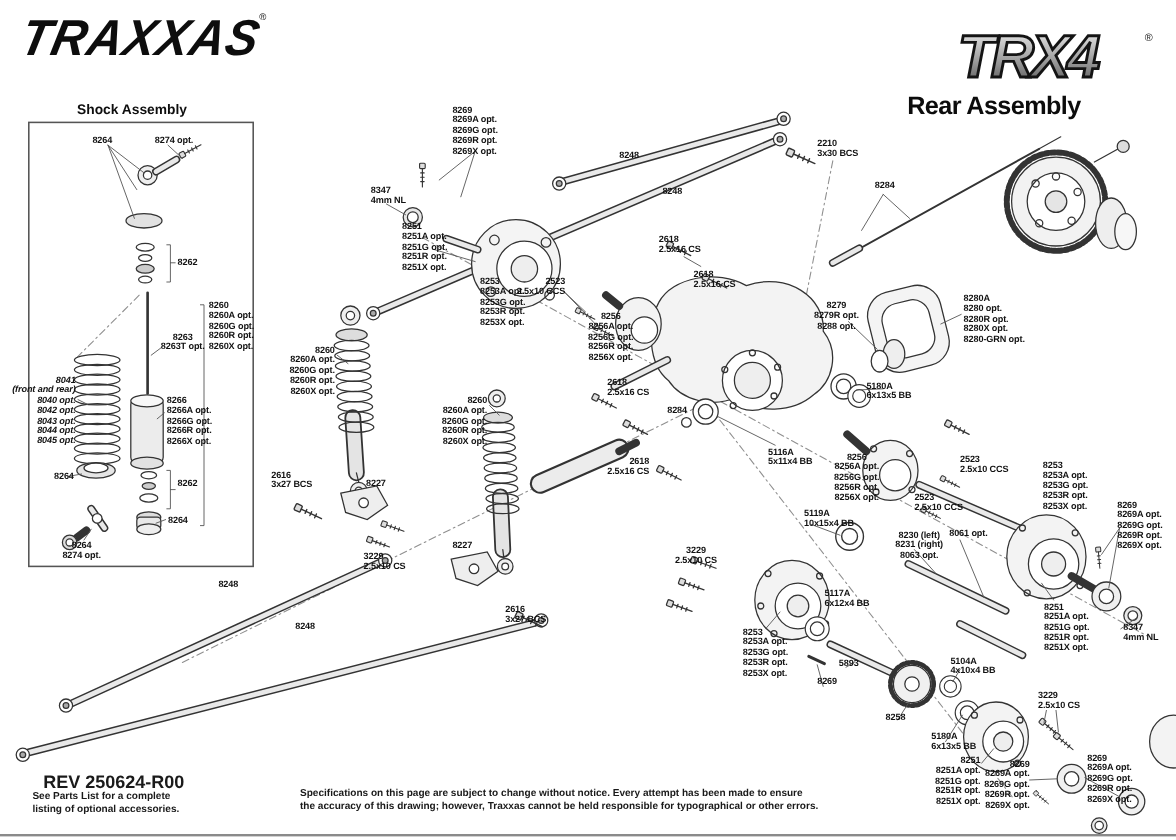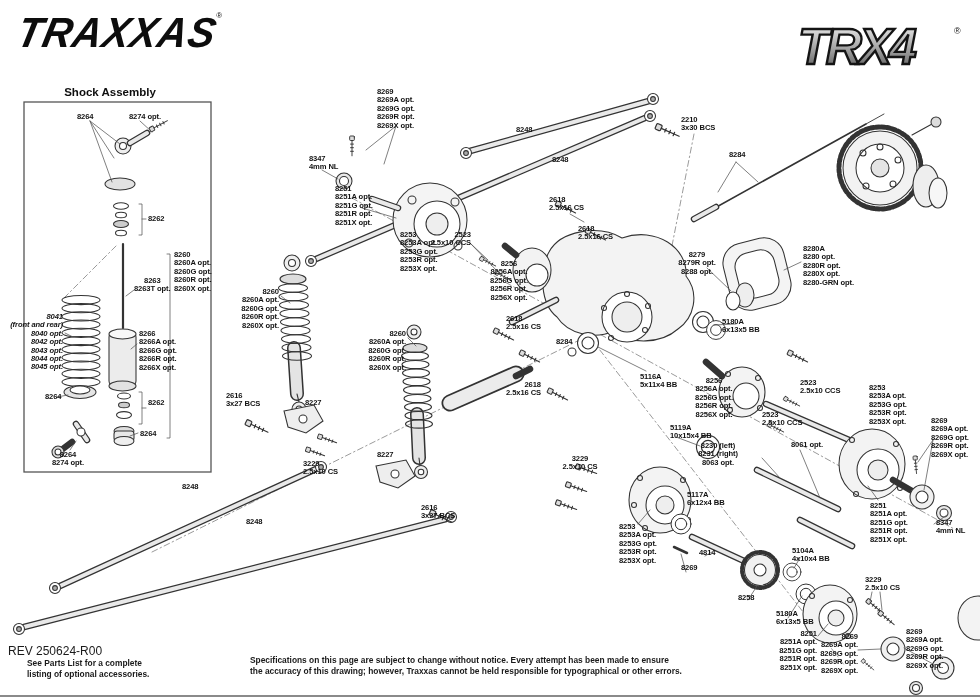--- a/index.html
+++ b/index.html
@@ -22,21 +22,21 @@
   .callout.center{text-align:center;transform:translateX(-50%);}
   .traxxas-logo{position:absolute;left:18px;top:10px;}
   .traxxas-logo .tx{display:inline-block;font-weight:bold;font-style:italic;
       font-size:40px;letter-spacing:1px;transform:skewX(-12deg) scaleY(1.05);color:#0d0d0d;}
   .traxxas-logo .reg{font-size:8px;vertical-align:28px;color:#0d0d0d;}
   .trx4-wrap{position:absolute;left:756px;top:18px;width:210px;text-align:left;}
   .rear-assembly{font-size:21px;font-weight:bold;letter-spacing:-.5px;color:#0c0c0c;
       margin-top:-4px;}
   .inset-title{position:absolute;left:40px;top:86px;width:140px;text-align:center;
       font-size:11.5px;font-weight:bold;color:#0e0e0e;}
-  .footer-rev{position:absolute;left:8px;top:644px;font-size:12px;font-weight:400;color:#1a1a1a;}
+  .footer-rev{position:absolute;left:36px;top:644px;font-size:15px;font-weight:700;color:#1a1a1a;}
   .footer-note{position:absolute;left:27px;top:658px;font:600 8.4px/10.6px "Liberation Sans",sans-serif;
       color:#1a1a1a;white-space:pre-line;}
   .disclaimer{position:absolute;left:250px;top:655px;width:480px;text-align:left;
       font:600 8.4px/11px "Liberation Sans",sans-serif;color:#1a1a1a;white-space:pre-line;}
   .bottom-rule{position:absolute;left:0;top:695px;width:980px;height:2px;background:#8a8a8a;}
 </style>
 </head>
 <body>
 
 <div class="page">
@@ -426,20 +426,21 @@
     <defs>
       <linearGradient id="mg" x1="0" y1="0" x2="0" y2="1">
         <stop offset="0" stop-color="#fafafa"></stop>
             <stop offset="0.5" stop-color="#a8a8a8"></stop>
             <stop offset="1" stop-color="#4e4e4e"></stop>
       </linearGradient>
     </defs>
     <text x="100" y="46" text-anchor="middle" font-family="Liberation Sans, sans-serif" font-size="50" font-weight="bold" font-style="italic" letter-spacing="-3" fill="url(#mg)" stroke="#141414" stroke-width="2.4">TRX4</text>
     <text x="198" y="16" font-family="Liberation Sans, sans-serif" font-size="9" fill="#141414">®</text>
   </svg>
+  <div class="rear-assembly">Rear Assembly</div>
 </div>
 
 <div class="inset-title">Shock Assembly</div>
 
 <div id="callout-layer">
       <div class="callout" style="left: 77px; top: 113px;">8264</div>
       <div class="callout" style="left: 129px; top: 113px;">8274 opt.</div>
       <div class="callout" style="left: 148px; top: 215px;">8262</div>
       <div class="callout" style="left: 174px; top: 251px;">8260
 8260A opt.
@@ -547,36 +548,36 @@
       <div class="callout" style="left: 869px; top: 384px;">8253
 8253A opt.
 8253G opt.
 8253R opt.
 8253X opt.</div>
       <div class="callout" style="left: 931px; top: 417px;">8269
 8269A opt.
 8269G opt.
 8269R opt.
 8269X opt.</div>
-      <div class="callout center" style="left: 718px; top: 442px;">8230 (left)
+      <div class="callout center" style="left: 766px; top: 442px;">8230 (left)
 8231 (right)
 8063 opt.</div>
       <div class="callout" style="left: 791px; top: 441px;">8061 opt.</div>
       <div class="callout" style="left: 670px; top: 424px;">5119A
 10x15x4 BB</div>
       <div class="callout center" style="left: 580px; top: 455px;">3229
 2.5x10 CS</div>
       <div class="callout" style="left: 687px; top: 491px;">5117A
 6x12x4 BB</div>
       <div class="callout" style="left: 619px; top: 523px;">8253
 8253A opt.
 8253G opt.
 8253R opt.
 8253X opt.</div>
-      <div class="callout" style="left: 699px; top: 549px;">4814</div>
+      <div class="callout" style="left: 699px; top: 549px;">5893</div>
       <div class="callout" style="left: 681px; top: 564px;">8269</div>
       <div class="callout" style="left: 792px; top: 547px;">5104A
 4x10x4 BB</div>
       <div class="callout" style="left: 738px; top: 594px;">8258</div>
       <div class="callout" style="left: 776px; top: 610px;">5180A
 6x13x5 BB</div>
       <div class="callout right" style="left: 817px; top: 630px;">8251
 8251A opt.
 8251G opt.
 8251R opt.

